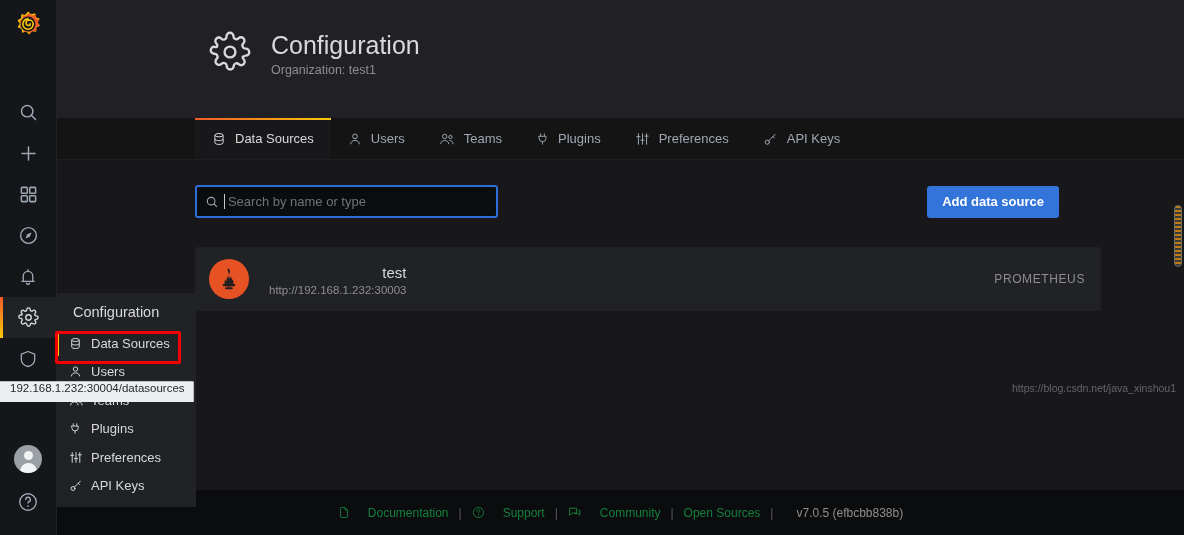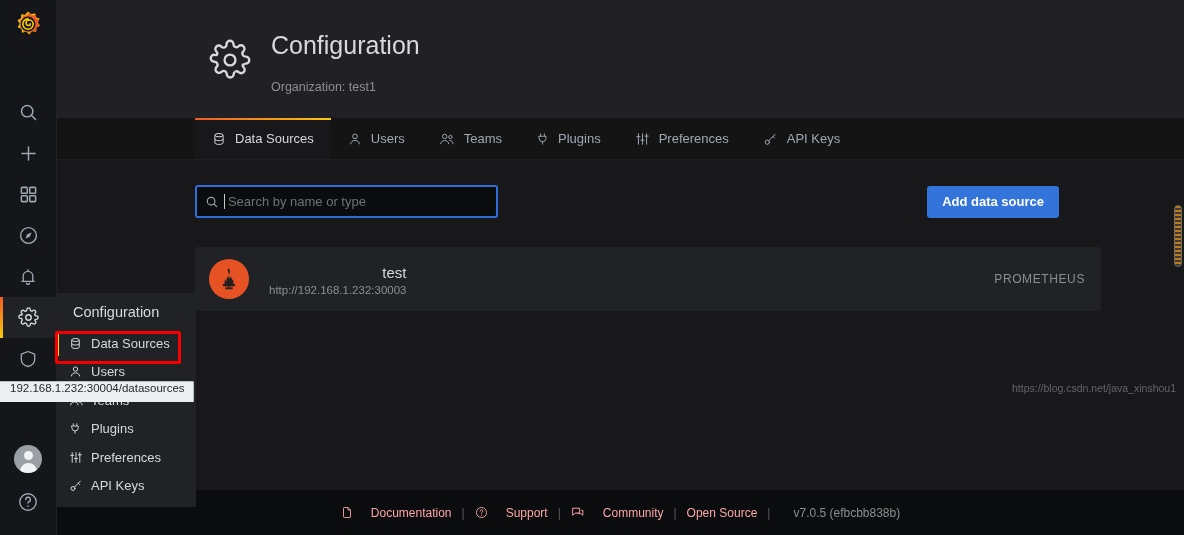--- a/index.html
+++ b/index.html
@@ -117,21 +117,21 @@
   .ph-icon { color: #d8d9da; margin-right: 20px; }
   .ph-title {
     color: #d8d9da;
     font-size: 25px;
     font-weight: 400;
     line-height: 30px;
   }
   .ph-sub {
     color: #8e8e8e;
     font-size: 12.5px;
-    margin-top: 20px;
+    margin-top: 3px;
   }
 
   
   #tabbar {
     position: absolute; left: 0; top: 118px;
     width: 1127px; height: 42px;
     background: #141414;
     display: flex; align-items: stretch;
     padding-left: 138px;
     border-bottom: 1px solid #1f1f22;
@@ -228,21 +228,21 @@
   
   #footer {
     position: absolute; left: 0; top: 490px;
     width: 1127px; height: 45px;
     display: flex; align-items: center; justify-content: center;
     gap: 10px;
     color: #8e8e8e;
     font-size: 12px;
   }
   #footer a, .foot-item {
-    color: #fca5a5; text-decoration: none;
+    color: #15803d; text-decoration: none;
     display: inline-flex; align-items: center; gap: 18px;
     cursor: pointer;
   }
   .foot-sep { color: #58595b; }
   .foot-ver { cursor: default; margin-left: 13px; }
 
   
   #scrollbar-track {
     position: absolute; right: 0; top: 160px;
     width: 11px; height: 330px;
@@ -519,21 +519,21 @@
       <span class="foot-item">
         <svg width="14" height="13" viewBox="0 0 26 24" fill="none" stroke="currentColor" stroke-width="1.8" stroke-linejoin="round">
           <path d="M3 4h13v9H8l-5 4V4z"></path>
           <path d="M19 8h3v9l-4-3h-6"></path>
         </svg>
         <span>Community</span>
       </span>
       <span class="foot-sep">|</span>
 
       <span class="foot-item">
-        <span>Open Source</span>
+        <span>Open Sources</span>
       </span>
       <span class="foot-sep">|</span>
 
       <span class="foot-ver">v7.0.5 (efbcbb838b)</span>
     </div>
 
     <div id="scrollbar-track">
       <div id="scrollbar-thumb"></div>
     </div>
   </div>

